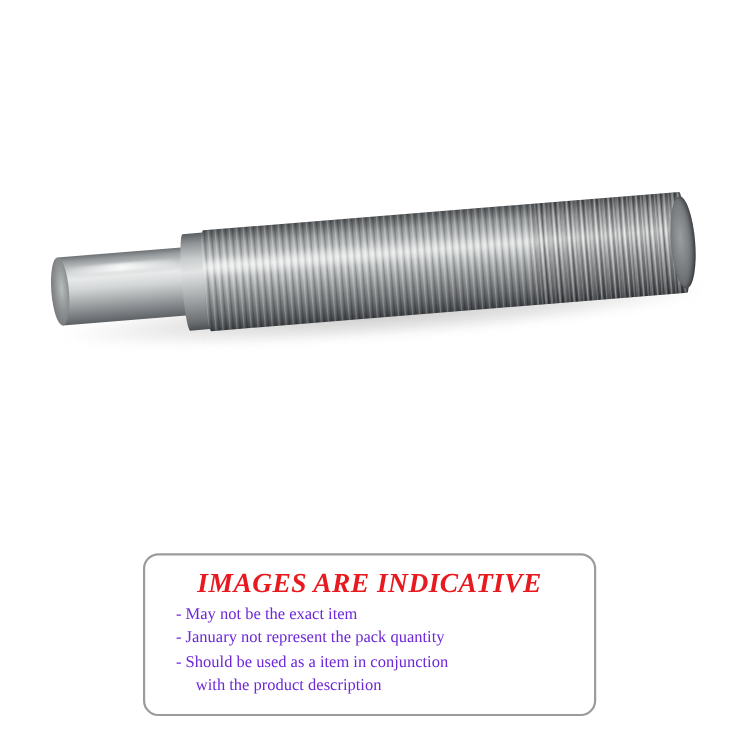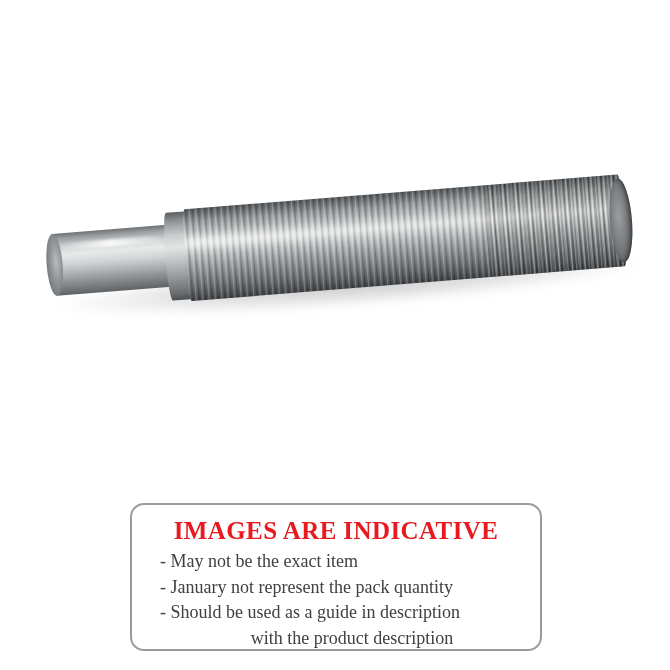--- a/index.html
+++ b/index.html
@@ -187,31 +187,31 @@
     padding: 10px 14px 8px 14px;
     text-align: center;
   }
   .notice-title {
     color: #e8191f;
     font-size: 25px;
     font-weight: bold;
     letter-spacing: 0.4px;
     line-height: 1.12;
     margin: 2px 0 4px 0;
+    font-style: italic;
   }
   .notice-line {
-    color: #404040;
-    font-size: 18px;
+    color: #6d28d9;
+    font-size: 15px;
     line-height: 1.42;
     text-align: left;
     padding-left: 14px;
   }
   .notice-line.indent {
     padding-left: 32px;
-    text-align: center;
   }
 </style>
 </head>
 <body>
 
 <div class="canvas">
 
   <div class="photo">
     <div class="shadow"></div>
 
@@ -229,17 +229,17 @@
       </div>
 
       <div class="end-face"></div>
     </div>
   </div>
 
   <div class="notice">
     <div class="notice-title">IMAGES ARE INDICATIVE</div>
     <div class="notice-line">- May not be the exact item</div>
     <div class="notice-line">- January not represent the pack quantity</div>
-    <div class="notice-line">- Should be used as a guide in description</div>
+    <div class="notice-line">- Should be used as a item in conjunction</div>
     <div class="notice-line indent">with the product description</div>
   </div>
 
 </div>
 
 </body></html>

